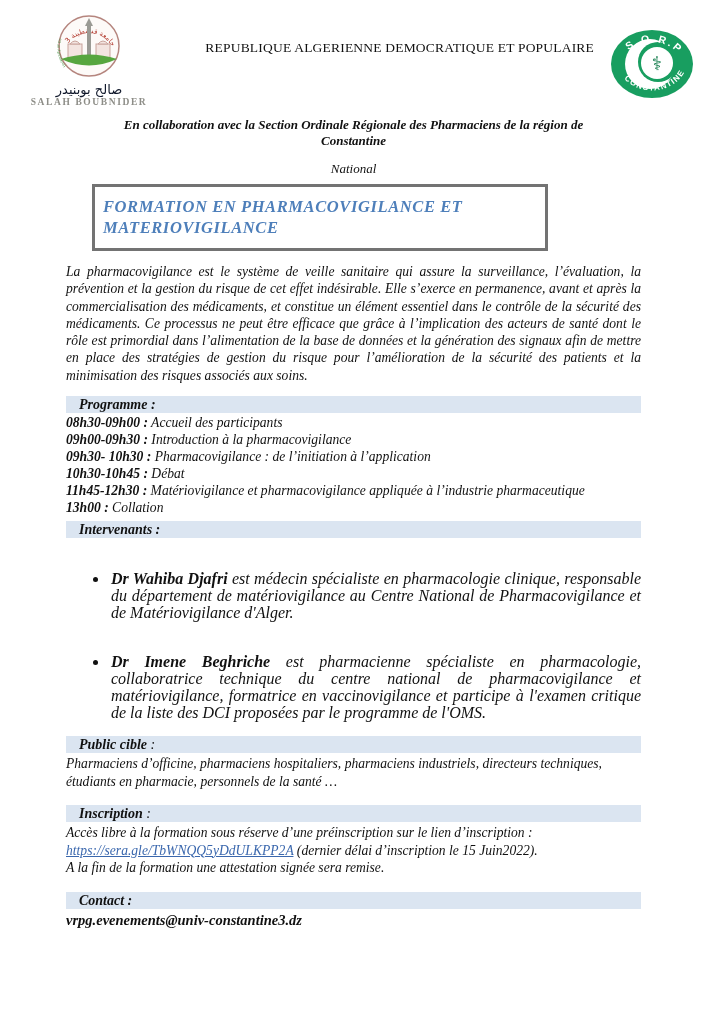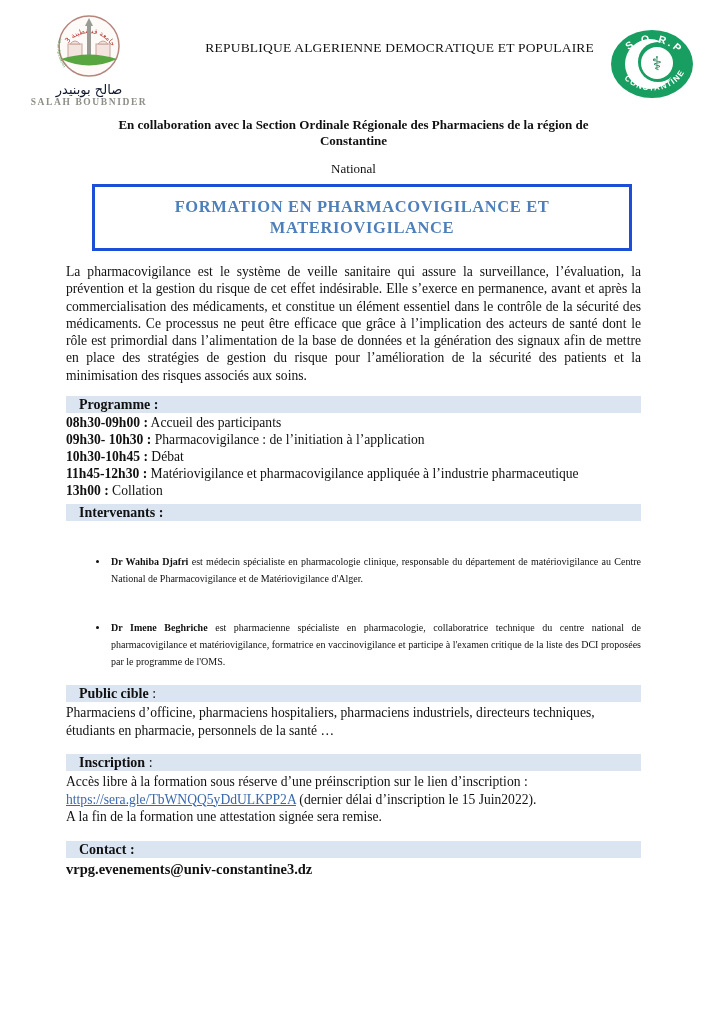--- a/index.html
+++ b/index.html
@@ -22,32 +22,32 @@
     display: block; font-size: 9.5px; letter-spacing: 1.6px;
     color: #8d8d87; font-weight: bold; line-height: 11px;
   }
   .header-center {
     flex: 1 1 auto; text-align: right; padding-top: 26px;
     font-size: 13.5px; line-height: 16.5px; letter-spacing: 0.2px;
   }
   .logo-right { width: 116px; margin-right: 14px; padding-top: 12px; text-align: center; flex: 0 0 auto; }
 
   
-  .content { margin-left: 66px; width: 575px; }
+  .content { margin-left: 66px; width: 575px; font-style: italic; }
 
   .collab {
     text-align: center; font-weight: bold; font-size: 13px;
     line-height: 16px; margin: 9px auto 0 auto; width: 500px;
   }
   .organise { text-align: center; font-size: 13px; margin-top: 12px; }
 
   .title-box {
-    margin: 7px 0 0 26px; width: 540px;
-    border: 3px solid #1d4ed8; background: #fff;
-    padding: 9px 8px 10px 8px; text-align: center;
+    margin: 7px 0 0 26px; width: 456px;
+    border: 3px solid #737373; background: #fff;
+    padding: 9px 8px 10px 8px; 
   }
   .title-box .title {
     color: var(--accent-blue, #4e7fba); font-weight: bold;
     font-size: 16.5px; line-height: 21px; letter-spacing: 0.6px;
   }
 
   .event-block { margin-top: 13px; text-align: right; font-weight: bold; font-size: 14.5px; line-height: 17.5px; }
 
   .intro { margin-top: 12px; font-size: 13.6px; line-height: 17.3px; text-align: justify; }
 
@@ -56,21 +56,21 @@
     font-weight: bold; font-size: 14px; line-height: 15px;
     padding: 1px 4px 1px 13px; margin-top: 12px;
   }
   .section-head .colon-normal { font-weight: normal; }
 
   .programme-list { list-style: none; margin-top: 1px; }
   .programme-list li { font-size: 13.6px; line-height: 17px; }
   .programme-list .time { font-weight: bold; }
 
   .speakers { margin: 2px 0 0 0; padding-left: 43px; }
-  .speakers li { font-size: 10px; line-height: 17px; text-align: justify; padding-left: 2px; margin-top: 32px; }
+  .speakers li { font-size: 16px; line-height: 17px; text-align: justify; padding-left: 2px; margin-top: 32px; }
   .speakers .speaker-name { font-weight: bold; }
 
   .body-text { font-size: 13.6px; line-height: 17.5px; text-align: left; margin-top: 2px; }
 
   a.form-link { color: var(--link-blue, #3a67ad); text-decoration: underline; }
 
   .email { font-weight: bold; font-size: 14.5px; line-height: 18px; margin-top: 2px; }
 
   .mt-lg { margin-top: 15px; }
 </style>
@@ -149,20 +149,21 @@
     </div>
 
 
     <div class="intro">
       <p>La pharmacovigilance est le système de veille sanitaire qui assure la surveillance, l’évaluation, la prévention et la gestion du risque de cet effet indésirable. Elle s’exerce en permanence, avant et après la commercialisation des médicaments, et constitue un élément essentiel dans le contrôle de la sécurité des médicaments. Ce processus ne peut être efficace que grâce à l’implication des acteurs de santé dont le rôle est primordial dans l’alimentation de la base de données et la génération des signaux afin de mettre en place des stratégies de gestion du risque pour l’amélioration de la sécurité des patients et la minimisation des risques associés aux soins.</p>
     </div>
 
     <div class="section-head">Programme :</div>
     <ul class="programme-list">
       <li><span class="time">08h30-09h00 :</span> <span>Accueil des participants</span></li>
+      <li><span class="time">09h00-09h30 :</span> <span>Introduction à la pharmacovigilance</span></li>
       <li><span class="time">09h30- 10h30 :</span> <span>Pharmacovigilance : de l’initiation à l’application</span></li>
       <li><span class="time">10h30-10h45 :</span> <span>Débat</span></li>
       <li><span class="time">11h45-12h30 :</span> <span>Matériovigilance et pharmacovigilance appliquée à l’industrie pharmaceutique</span></li>
       <li><span class="time">13h00 :</span> <span>Collation</span></li>
     </ul>
 
     <div class="section-head" style="margin-top:5px">Intervenants :</div>
     <ul class="speakers">
       <li><span class="speaker-name">Dr Wahiba Djafri</span> <span>est médecin spécialiste en pharmacologie clinique, responsable du département de matériovigilance au Centre National de Pharmacovigilance et de Matériovigilance d'Alger.</span></li>
       <li><span class="speaker-name">Dr Imene Beghriche</span> <span>est pharmacienne spécialiste en pharmacologie, collaboratrice technique du centre national de pharmacovigilance et matériovigilance, formatrice en vaccinovigilance et participe à l'examen critique de la liste des DCI proposées par le programme de l'OMS.</span></li>

